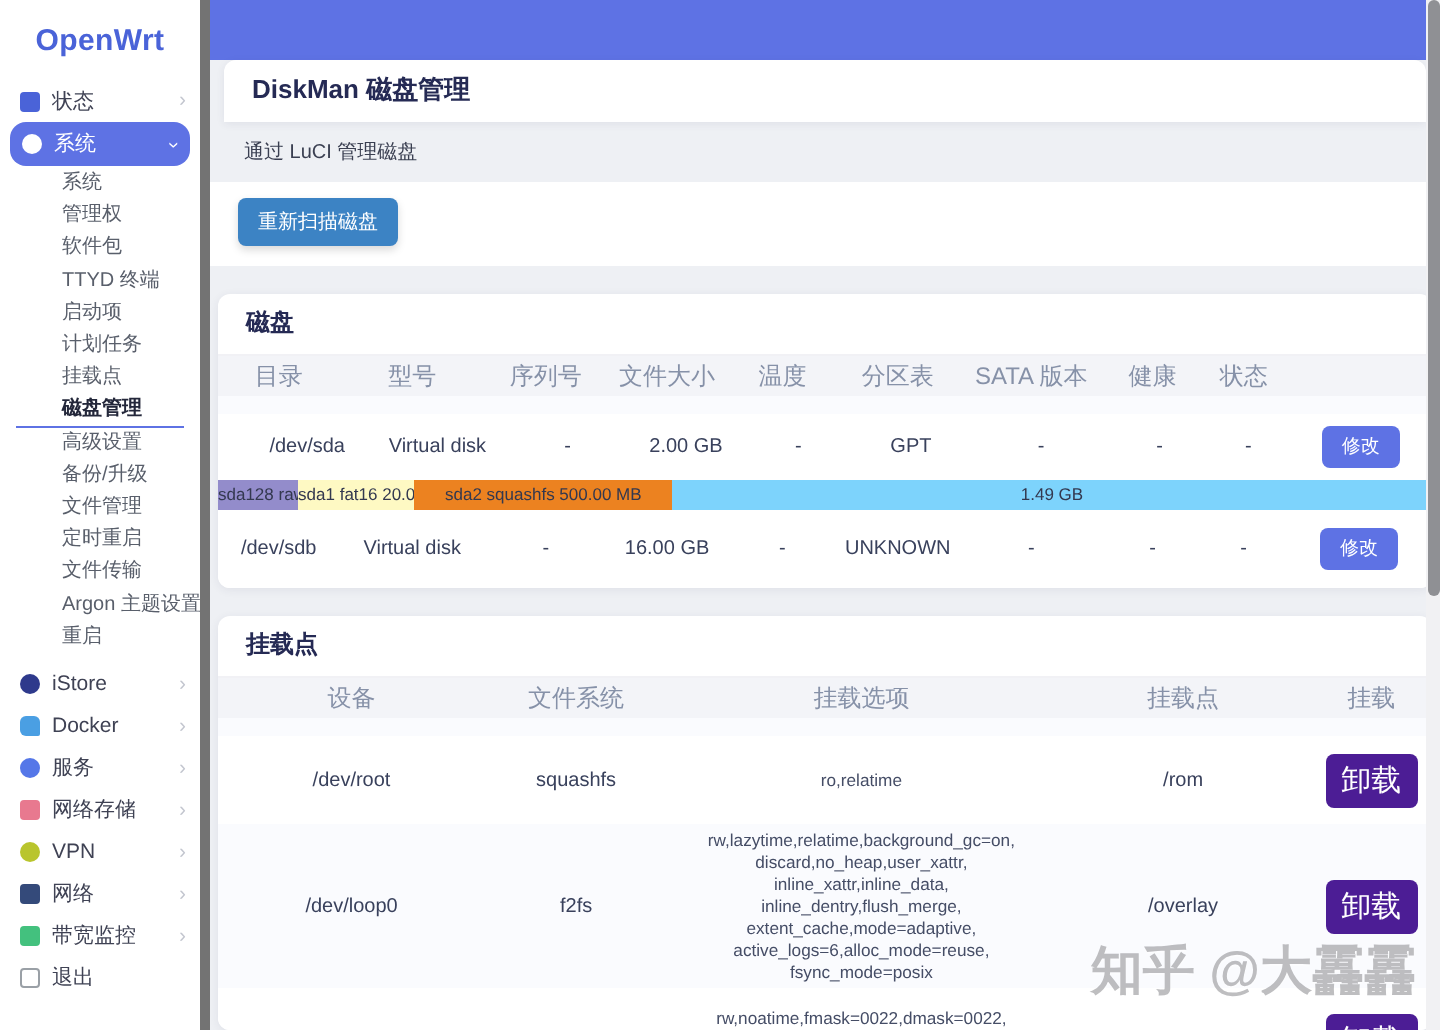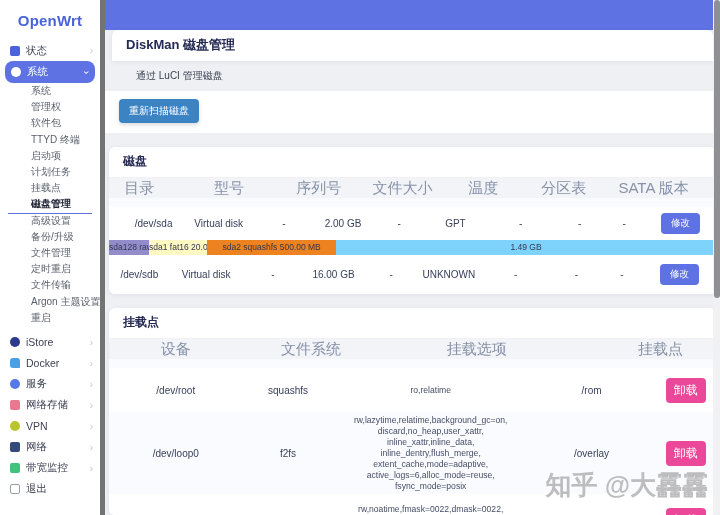--- a/index.html
+++ b/index.html
@@ -25,43 +25,43 @@
     font-size:10px; color:#595f6b; cursor:pointer; white-space:nowrap; }
   .nav-sub.active { font-weight:bold; color:#23273a; position:relative; }
   .nav-sub.active::after { content:""; position:absolute; left:8px; right:8px; bottom:-1px;
     border-bottom:1.5px solid #5e72e4; }
   
   .main { flex:1; display:flex; flex-direction:column; height:515px; overflow:hidden; position:relative; }
   .topband { height:30px; background:#5e72e4; flex:none; }
   .title-card { background:#fff; margin:0 7px; border-radius:6px 6px 0 0; padding:6px 14px 7px;
     box-shadow:0 1px 4px rgba(50,50,93,.08); flex:none; }
   .page-title { font-size:13px; font-weight:bold; color:#252a54; }
-  .desc-row { padding:8px 31px; font-size:10px; color:#3a3f51; flex:none; }
+  .desc-row { padding:8px 17px; font-size:10px; color:#3a3f51; flex:none; }
   .btn-strip { background:#fff; padding:8px 14px 10px; flex:none; }
   .btn-rescan { background:#3c83c4; color:#fff; border:none; font-size:10px; padding:5px 10px;
     border-radius:4px; cursor:pointer; box-shadow:0 2px 4px rgba(0,0,0,.15);
     font-family:inherit; }
   .card { background:#fff; margin:14px 4px 0; border-radius:6px;
     box-shadow:0 1px 5px rgba(50,50,93,.08); overflow:hidden; flex:none; }
   .card.grow { flex:1 1 auto; min-height:0; }
   .card-title { padding:6px 14px 7px; font-size:12px; font-weight:bold; color:#252a54;
     border-bottom:1px solid #f1f1f5; }
-  .thead { background:#f3f4f8; color:#8691a8; font-size:15px; height:20px; align-items:center;gap:23px; }
+  .thead { background:#f3f4f8; color:#8691a8; font-size:12px; height:20px; align-items:center; }
   .stripe { height:9px; background:#fafbfe; }
   .disk-grid { display:grid; grid-template-columns:10% 12% 10% 10% 9% 10% 12% 8% 7% 12%; }
   .mount-grid { display:grid; grid-template-columns:22% 15% 32% 21% 10%; }
   .cell { text-align:center; overflow:hidden; }
   .trow { font-size:10px; color:#39415c; align-items:center; background:#fff; }
   .trow.alt { background:#fafbfe; }
   .row-sda { height:33px;padding-left:15px; } .row-sdb { height:39px; }
   .row-root { height:44px; } .row-loop0 { height:82px; } .row-sda1 { height:52px; }
   .opts { font-size:8.6px; line-height:11px; white-space:pre-line; color:#454d66; }
   .btn-edit { background:#5e72e4; color:#fff; border:none; font-size:9.5px; padding:4px 10px;
     border-radius:4px; cursor:pointer; font-family:inherit; }
-  .btn-umount { background:#ec4899; color:#fff; border:none; font-size:12px; padding:4px 8px;
+  .btn-umount { background:#4c1d95; color:#fff; border:none; font-size:15px; padding:4px 8px;
     border-radius:4px; cursor:pointer; font-family:Liberation Mono, monospace; }
   
   .pbar { display:flex; height:15px; width:100%; font-size:8.5px; line-height:15px; color:#33384f; }
   .seg { overflow:hidden; white-space:nowrap; text-align:center; flex:none; }
   .seg1 { width:6.6%; background:#938ccb; }
   .seg2 { width:9.6%; background:#fef9c3; }
   .seg3 { width:21.2%; background:#ec8220; }
   .seg4 { width:62.6%; background:#7dd3fc; }
   
   .scrollbar { position:absolute; right:0; top:0; width:7px; height:515px; background:#f1f1f3; z-index:5; }

